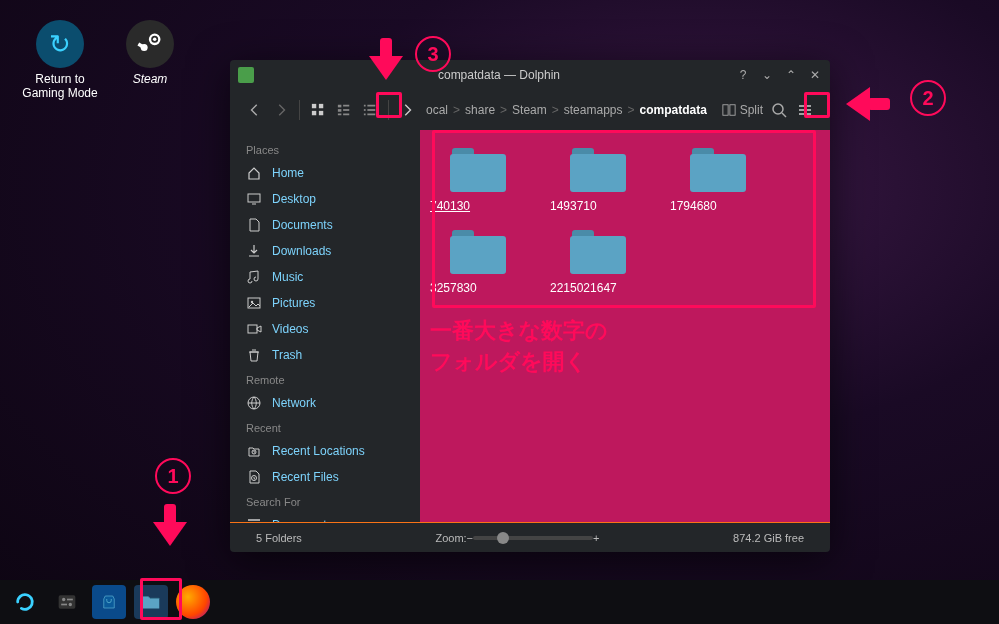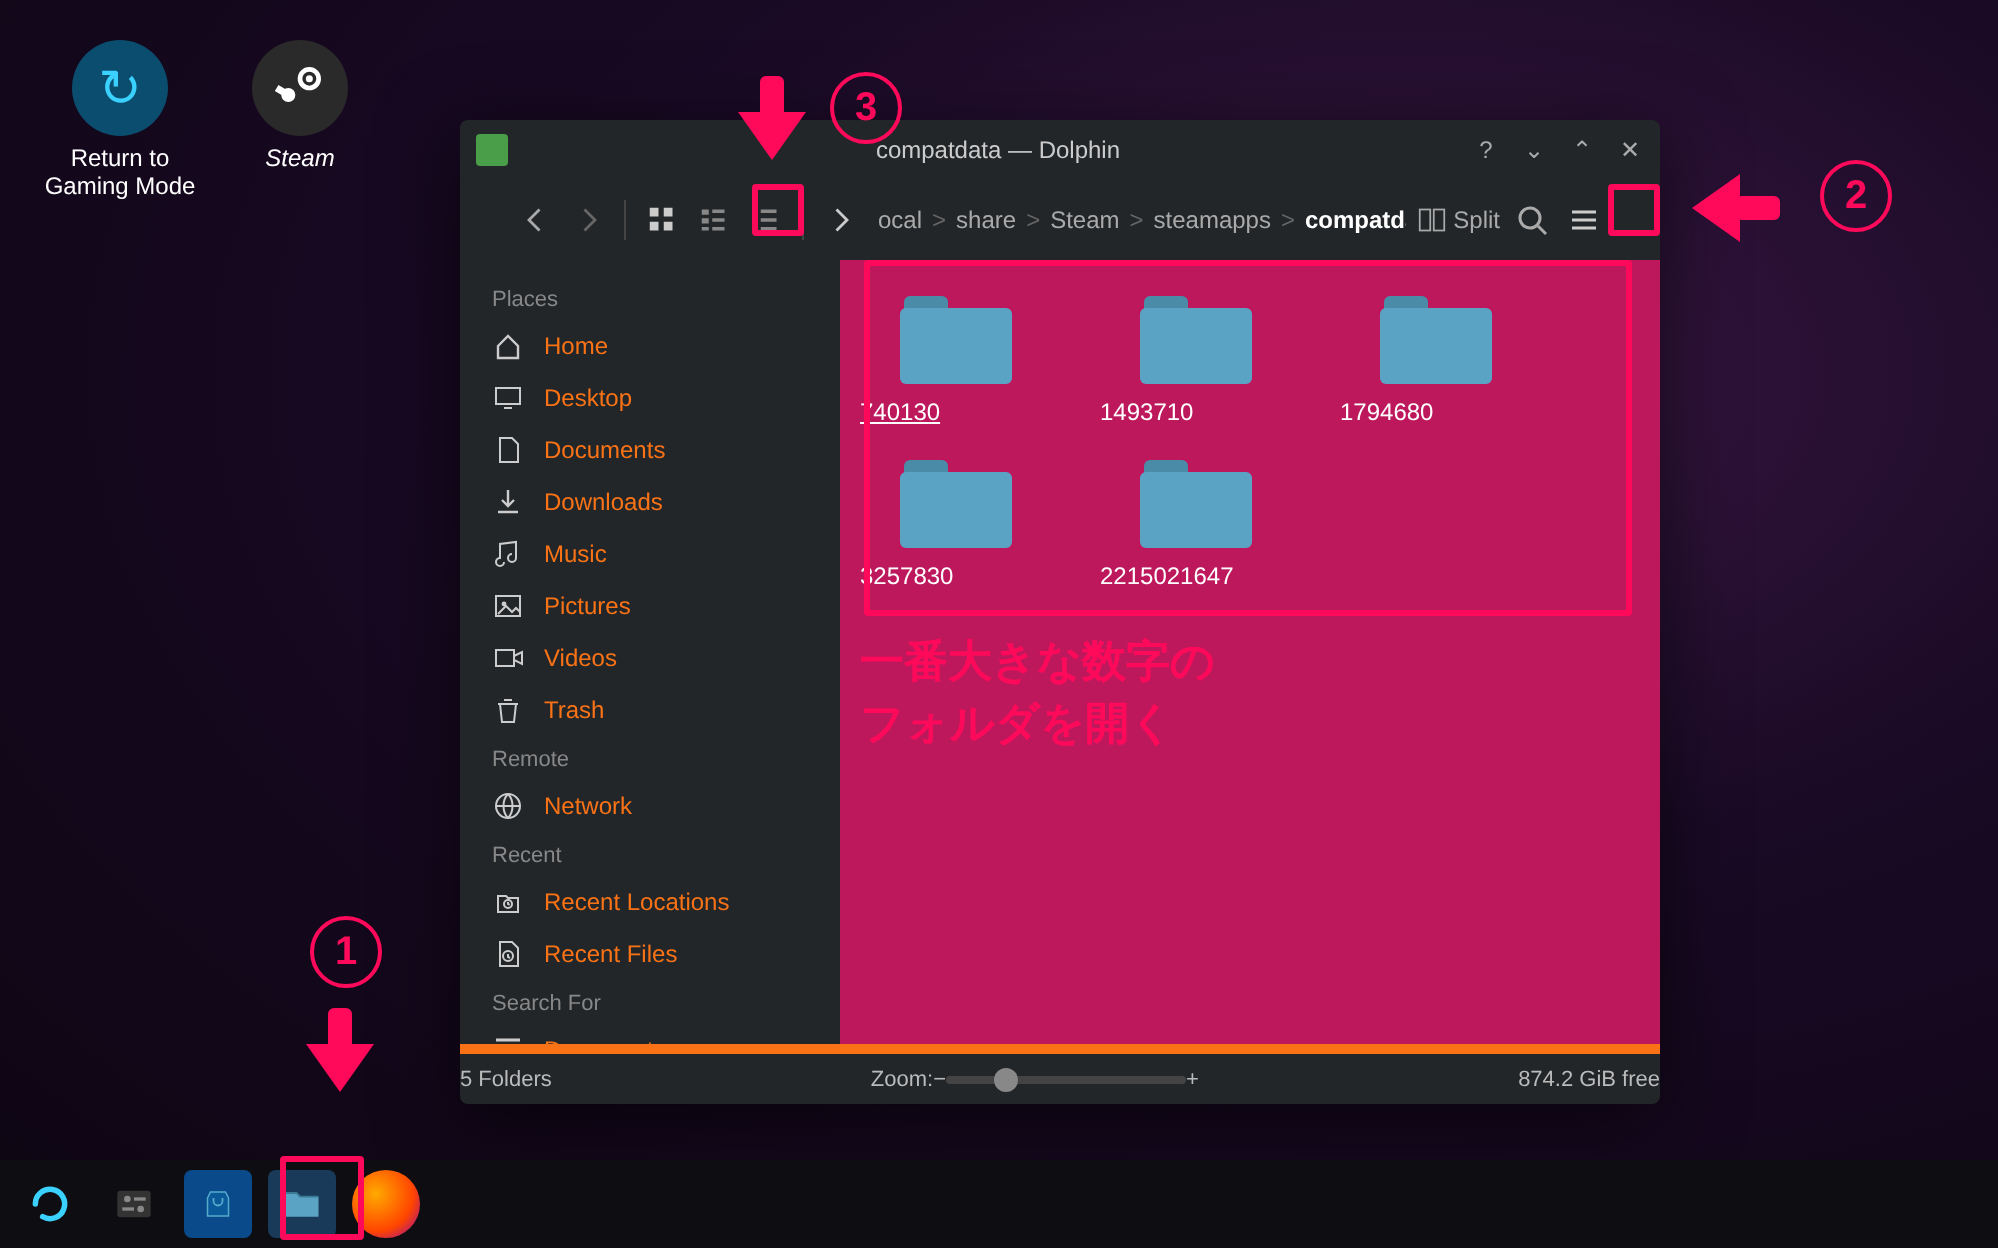--- a/index.html
+++ b/index.html
@@ -16,46 +16,46 @@
 
 
 .window { position: absolute; top: 60px; left: 230px; width: 600px; height: 492px; background: #232629; border-radius: 4px; box-shadow: 0 8px 40px rgba(0,0,0,0.6); display: flex; flex-direction: column; font-size: 12px; color: #eff0f1; }
 .titlebar { height: 30px; display: flex; align-items: center; padding: 0 8px; }
 .titlebar-icon { width: 16px; height: 16px; background: #4a9e4a; border-radius: 2px; margin-right: 8px; }
 .titlebar-title { flex: 1; text-align: center; font-size: 12px; color: #ccc; }
 .titlebar-btns { display: flex; gap: 10px; }
 .titlebar-btn { width: 14px; height: 14px; cursor: pointer; color: #aaa; display: flex; align-items: center; justify-content: center; }
 
 
-.toolbar { height: 40px; display: flex; align-items: center; padding: 0 28px; gap: 6px; }
+.toolbar { height: 40px; display: flex; align-items: center; padding: 0 15px; gap: 6px; }
 .tb-btn { width: 20px; height: 20px; color: #aaa; display: flex; align-items: center; justify-content: center; cursor: pointer; font-size: 14px; }
 .tb-sep { width: 1px; height: 20px; background: #444; margin: 0 2px; }
 .breadcrumb { flex: 1; display: flex; align-items: center; font-size: 12px; color: #aaa; overflow: hidden; white-space: nowrap; }
 .breadcrumb .crumb { cursor: pointer; padding: 2px 3px; }
 .breadcrumb .crumb.current { color: #ffffff; font-weight: bold; }
 .breadcrumb .sep { color: #666; margin: 0 2px; }
 .split-btn { display: flex; align-items: center; gap: 4px; cursor: pointer; color: #aaa; }
 
 
 .winbody { flex: 1; display: flex; overflow: hidden; }
 .sidebar { width: 190px; background: #232629; padding: 8px 0; overflow-y: auto; }
 .sb-heading { color: #888; font-size: 11px; padding: 6px 16px 4px; }
-.sb-item { display: flex; align-items: center; gap: 10px; padding: 5px 16px; color: #f97316; cursor: pointer; font-size: 12px; }
+.sb-item { display: flex; align-items: center; gap: 10px; padding: 5px 16px; color: #7dd3fc; cursor: pointer; font-size: 12px; }
 .sb-item svg, .sb-item .sb-ico { width: 16px; height: 16px; flex-shrink: 0; }
 
 .content { flex: 1; background: #be185d; display: flex; flex-wrap: wrap; align-content: flex-start; padding: 18px 8px; gap: 16px 20px; }
 .folder { width: 100px; text-align: left; cursor: pointer; }
 .folder-icon { width: 56px; height: 44px; margin: 0 auto 6px; position: relative; }
 .folder-icon::before { content: ''; position: absolute; top: 0; left: 2px; width: 22px; height: 10px; background: #4a8ba8; border-radius: 3px 3px 0 0; }
 .folder-icon::after { content: ''; position: absolute; top: 6px; left: 0; right: 0; bottom: 0; background: #5ba3c4; border-radius: 3px; }
 .folder-label { color: #fff; font-size: 12px; padding: 1px 2px; display: inline-block; }
 .folder.selected .folder-label { text-decoration: underline; }
 
 
-.statusbar { height: 30px; display: flex; align-items: center; padding: 0 0; gap: 16px; font-size: 11px; color: #bbb; border-top: 5px solid #f97316; }
+.statusbar { height: 30px; display: flex; align-items: center; padding: 0 26px; gap: 16px; font-size: 11px; color: #bbb; border-top: 1px solid #f97316; }
 .statusbar .zoom { display: flex; align-items: center; gap: 0; flex: 1; justify-content: center; }
 .zoom-track { width: 120px; height: 4px; background: #444; border-radius: 2px; position: relative; }
 .zoom-handle { position: absolute; left: 24px; top: -4px; width: 12px; height: 12px; background: #888; border-radius: 50%; }
 
 
 .taskbar { position: absolute; left: 0; right: 0; bottom: 0; height: 44px; background: #0e0e12; display: flex; align-items: center; padding: 0 8px; gap: 8px; }
 .task-btn { width: 34px; height: 34px; display: flex; align-items: center; justify-content: center; cursor: pointer; border-radius: 4px; font-size: 20px; color: #ddd; }
 .tb-kde { color: #3ad1ff; }
 .tb-store { background: #0a4a8a; color: #fff; font-size: 16px; }
 .tb-dolphin { background: #1a3a5a; }

